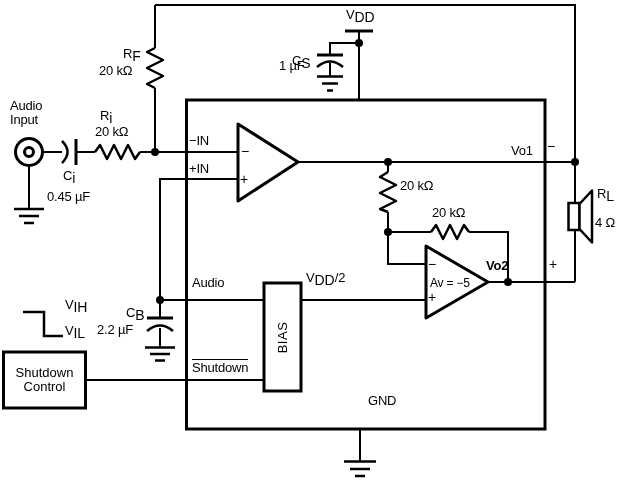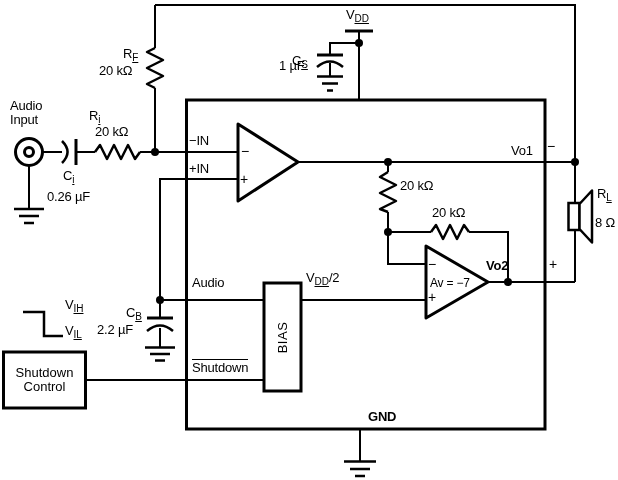--- a/index.html
+++ b/index.html
@@ -5,21 +5,21 @@
   html,body{margin:0;padding:0;background:#fff;}
   #canvas{
     position:relative;width:618px;height:480px;background:#fff;overflow:hidden;
     font-family:"Liberation Sans","DejaVu Sans",sans-serif;color:#000;
   }
   #canvas svg{position:absolute;left:0;top:0;}
   .lbl{
     position:absolute;font-size:13px;line-height:14px;white-space:nowrap;
     letter-spacing:-0.2px;
   }
-  .lbl sub{font-size:10px;vertical-align:-2.5px;letter-spacing:0;text-decoration:underline;}
+  .lbl sub{font-size:14px;vertical-align:-2.5px;letter-spacing:0;}
   .two-line span{display:block;}
   .sign{font-size:14px;line-height:10px;}
   .overline-lbl{border-top:1.5px solid #000;padding-top:1px;}
   .bias-box-lbl{
     position:absolute;left:264px;top:283px;width:37px;height:108px;
     display:flex;align-items:center;justify-content:center;
   }
   .bias-box-lbl span{transform:rotate(-90deg);font-size:13px;letter-spacing:0.5px;}
   .ctrl-box-lbl{
     position:absolute;left:3px;top:352px;width:83px;height:56px;
@@ -120,56 +120,56 @@
       <circle cx="575" cy="162" r="4"></circle>
     </g>
   </svg>
 
   <div class="lbl two-line" style="left:10px;top:99px;">
     <span>Audio</span>
     <span>Input</span>
   </div>
 
   <div class="lbl" style="left:63px;top:169px;"><span>C</span><sub>i</sub></div>
-  <div class="lbl" style="left:47px;top:190px;">0.26 µF</div>
+  <div class="lbl" style="left:47px;top:190px;">0.45 µF</div>
 
-  <div class="lbl" style="left:89px;top:109px;text-align:center;"><span>R</span><sub>i</sub></div>
+  <div class="lbl" style="left:100px;top:109px;text-align:center;"><span>R</span><sub>i</sub></div>
   <div class="lbl" style="left:95px;top:125px;">20 kΩ</div>
 
   <div class="lbl" style="left:123px;top:47px;"><span>R</span><sub>F</sub></div>
   <div class="lbl" style="left:99px;top:64px;">20 kΩ</div>
 
   <div class="lbl" style="left:292px;top:54px;"><span>C</span><sub>S</sub></div>
   <div class="lbl" style="left:279px;top:59px;">1 µF</div>
 
   <div class="lbl" style="left:126px;top:306px;"><span>C</span><sub>B</sub></div>
   <div class="lbl" style="left:97px;top:323px;">2.2 µF</div>
 
   <div class="lbl" style="left:597px;top:187px;"><span>R</span><sub>L</sub></div>
-  <div class="lbl" style="left:595px;top:216px;">8 Ω</div>
+  <div class="lbl" style="left:595px;top:216px;">4 Ω</div>
 
   <div class="lbl" style="left:346px;top:8px;"><span>V</span><sub>DD</sub></div>
   <div class="lbl" style="left:306px;top:271px;"><span>V</span><sub>DD</sub><span>/2</span></div>
 
   <div class="lbl" style="left:189px;top:134px;">−IN</div>
   <div class="lbl" style="left:189px;top:162px;">+IN</div>
   <div class="lbl" style="left:192px;top:276px;">Audio</div>
   <div class="lbl overline-lbl" style="left:192px;top:359px;">Shutdown</div>
-  <div class="lbl" style="left:368px;top:410px;font-weight:bold;">GND</div>
+  <div class="lbl" style="left:368px;top:394px;">GND</div>
   <div class="lbl" style="left:511px;top:144px;">Vo1</div>
   <div class="lbl" style="left:486px;top:259px;font-weight:bold;">Vo2</div>
 
   <div class="lbl" style="left:400px;top:179px;">20 kΩ</div>
   <div class="lbl" style="left:432px;top:206px;">20 kΩ</div>
 
   <div class="lbl sign" style="left:241px;top:146px;">−</div>
   <div class="lbl sign" style="left:240px;top:174px;">+</div>
   <div class="lbl sign" style="left:428px;top:259px;">−</div>
   <div class="lbl sign" style="left:428px;top:292px;">+</div>
-  <div class="lbl" style="left:430px;top:276px;font-size:12px;">Av = −7</div>
+  <div class="lbl" style="left:430px;top:276px;font-size:12px;">Av = −5</div>
 
   <div class="lbl sign" style="left:547px;top:141px;">−</div>
   <div class="lbl sign" style="left:549px;top:259px;">+</div>
 
   <div class="bias-box-lbl">
       <span>BIAS</span>
     </div>
 
   <div class="ctrl-box-lbl">
     <span>Shutdown</span>

